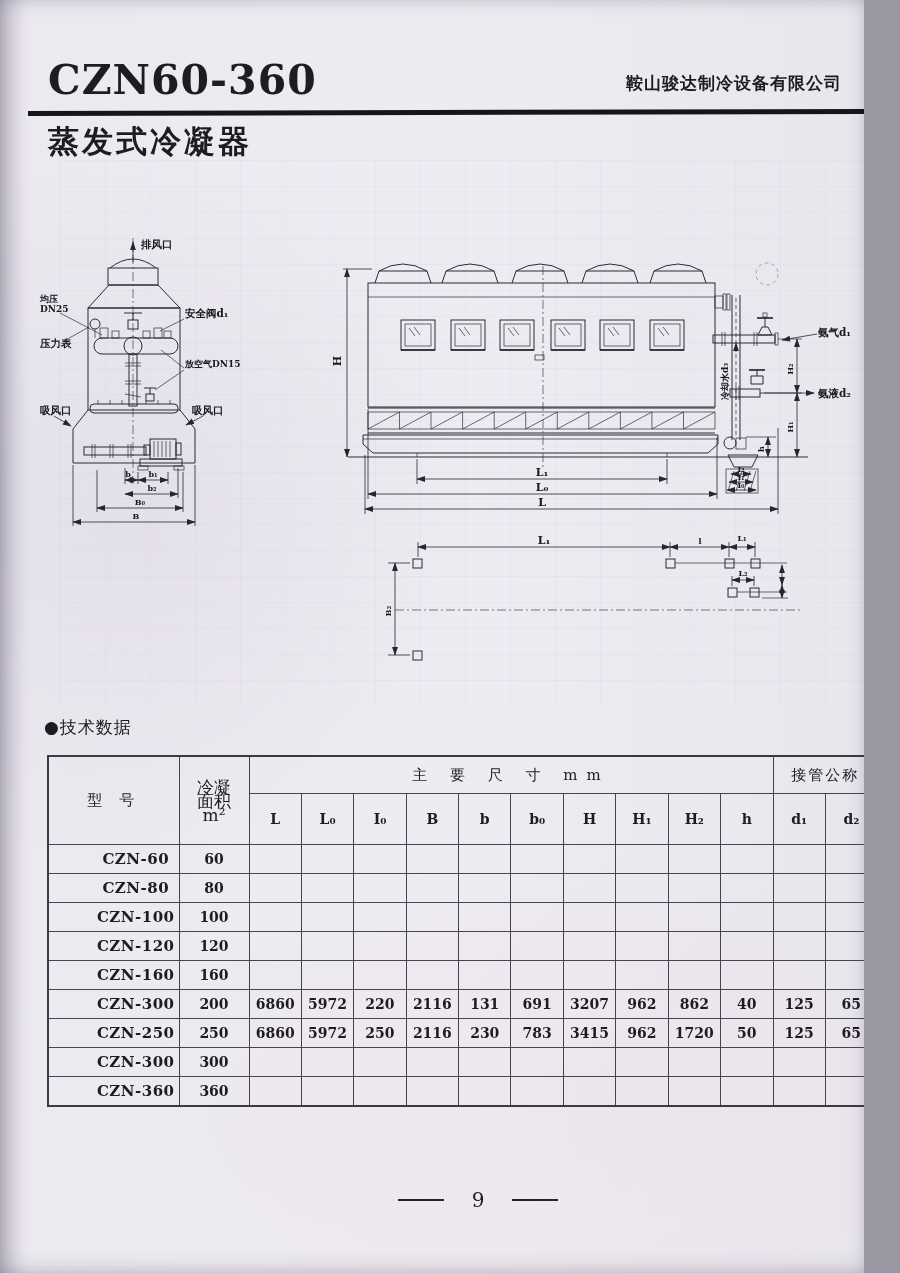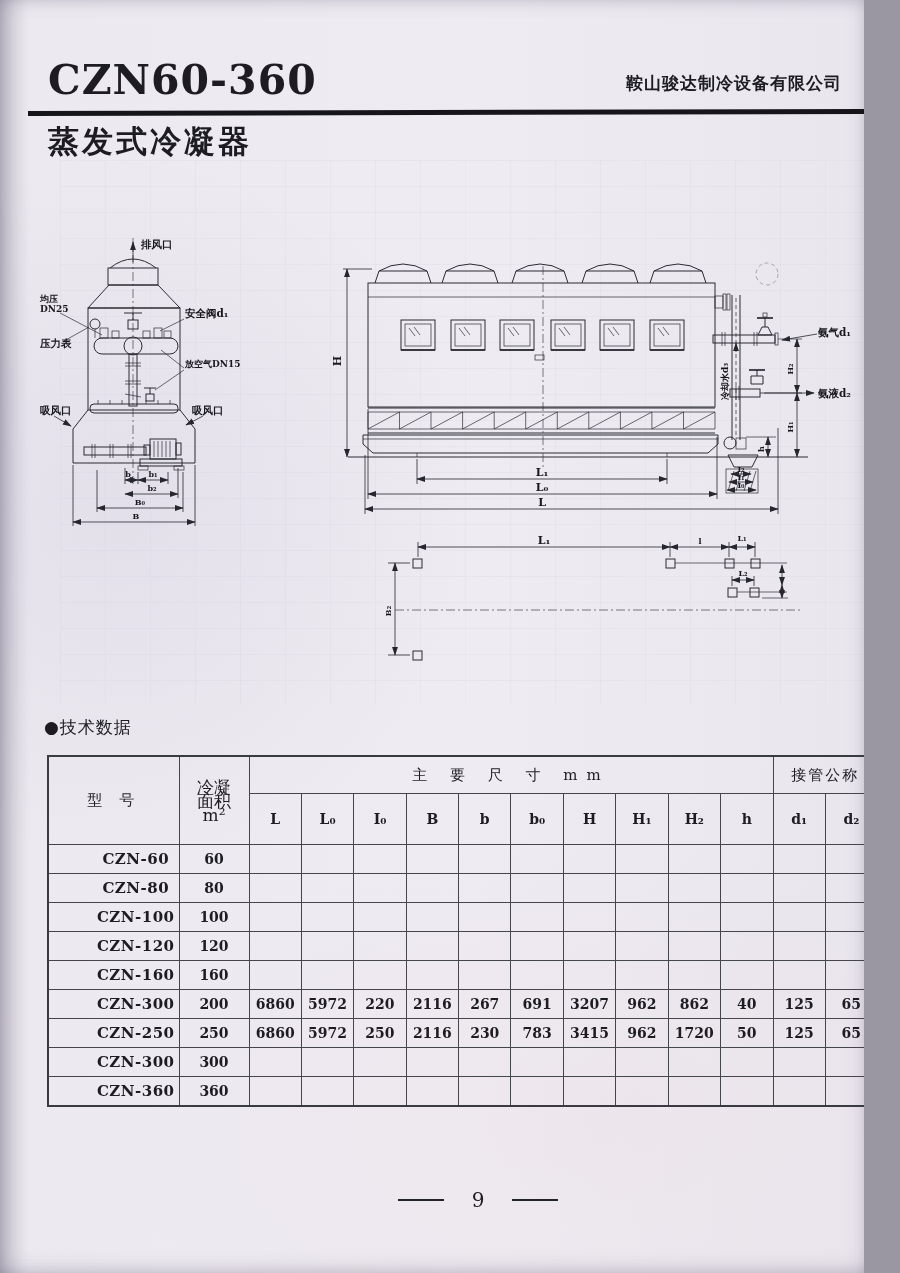--- a/index.html
+++ b/index.html
@@ -509,21 +509,21 @@
             <td class="c-val"></td>
             <td class="c-val"></td>
           </tr>
           <tr>
             <td class="c-model">CZN-300</td>
             <td class="c-area">200</td>
             <td class="c-val">6860</td>
             <td class="c-val">5972</td>
             <td class="c-val">220</td>
             <td class="c-val">2116</td>
-            <td class="c-val">267</td>
+            <td class="c-val">131</td>
             <td class="c-val">691</td>
             <td class="c-val">3207</td>
             <td class="c-val">962</td>
             <td class="c-val">862</td>
             <td class="c-val">40</td>
             <td class="c-val">125</td>
             <td class="c-val">65</td>
           </tr>
           <tr>
             <td class="c-model">CZN-250</td>

